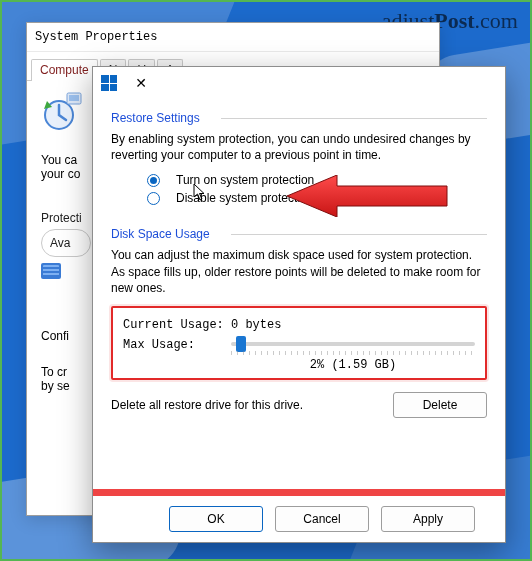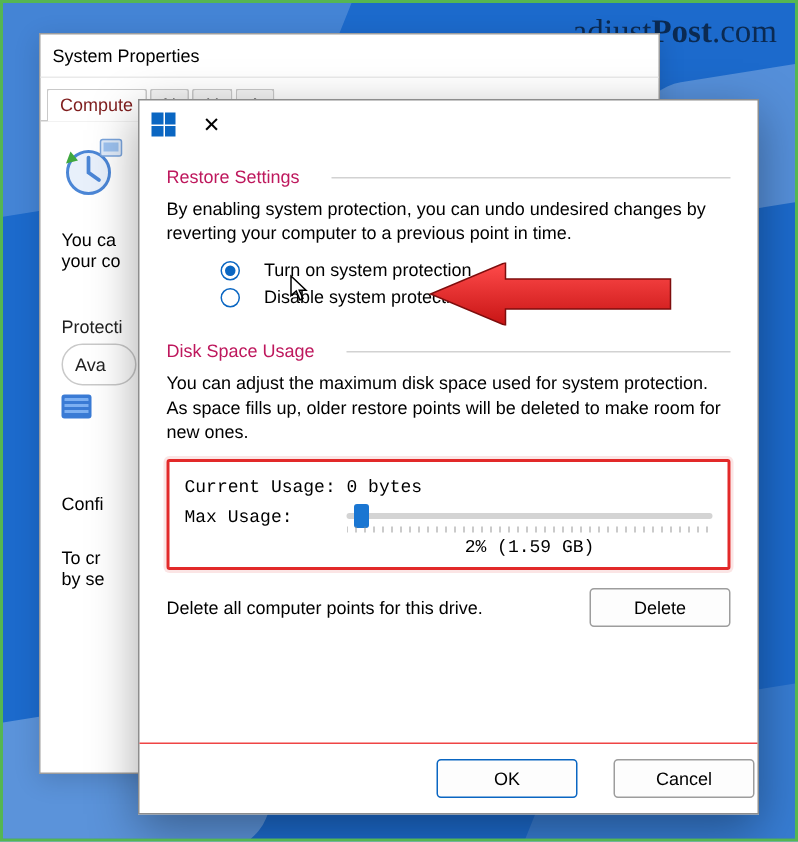--- a/index.html
+++ b/index.html
@@ -42,20 +42,21 @@
     top: 20px; left: 24px;
     width: 412px; height: 492px;
     background: #fff;
     border: 1px solid #9d9d9d;
     box-shadow: 0 4px 16px rgba(0,0,0,0.15);
   }
   .back-titlebar {
     height: 28px; display: flex; align-items: center;
     padding: 0 8px;
     border-bottom: 1px solid #eaeaea;
+    font-family: Liberation Mono, monospace;
   }
   .back-title { color: #000; font-size: 12px; }
   .back-tabs {
     display: flex; padding: 6px 4px 0 4px; font-size: 12px;
     border-bottom: 1px solid #c9c9c9;
   }
   .back-tab {
     padding: 3px 8px 4px 8px;
     border: 1px solid #c9c9c9; border-bottom: none;
     background: #fff; margin-right: 2px;
@@ -110,21 +111,21 @@
   .close-x {
     width: 36px; height: 24px; display:flex; align-items:center; justify-content:center;
     font-size: 14px; color:#000;
   }
 
   .front-body { padding: 10px 18px 8px 18px; flex: 1; overflow: hidden; }
 
   .group-header {
     display: flex; align-items: center; gap: 21px;
     margin: 2px 0 6px 0;
-    color: #be185d; font-size: 12px;
+    color: #1d4ed8; font-size: 12px;
   }
   .group-header .rule { flex: 1; height: 1px; background: #d2d2d2; }
 
   .desc { line-height: 1.35; margin-bottom: 10px; }
 
   .radio-row {
     display: flex; align-items: center; gap: 16px;
     margin: 4px 0 3px 36px; font-size: 12px;
     position: relative;
   }
@@ -176,22 +177,22 @@
   .btn {
     min-width: 72px; height: 24px;
     border: 1px solid #9d9d9d; background: #fdfdfd;
     border-radius: 3px; font-size: 12px;
     display: inline-flex; align-items: center; justify-content: center;
     padding: 0 10px;
   }
   .btn.primary { border-color: #0a66c2; }
 
   .front-footer {
-    border-top: 1px solid #ef4444;
-    padding: 10px 2px; display: flex; justify-content: flex-end; gap: 24px;
+    border-top: 7px solid #ef4444;
+    padding: 10px 30px; display: flex; justify-content: flex-end; gap: 12px;
   }
 
   
   .arrow {
     position: absolute;
     top: 173px; left: 280px; width: 170px; height: 42px;
     pointer-events: none;
   }
 </style>
 </head>
@@ -296,28 +297,29 @@
           <div class="slider-track">
             <div class="slider-thumb" id="slider-thumb" style="left: 2%;"></div>
             <div class="slider-ticks"></div>
           </div>
           <div class="max-reading">2% (1.59 GB)</div>
         </div>
       </div>
     </div>
 
     <div class="delete-row">
-      <span class="delete-text">Delete all computer points for this drive.</span>
+      <span class="delete-text">Delete all restore drive for this drive.</span>
       <span class="btn">Delete</span>
     </div>
   </div>
 
   <div class="front-footer">
     <span class="btn primary">OK</span>
     <span class="btn">Cancel</span>
+    <span class="btn">Apply</span>
   </div>
 </div>
 
 <svg class="arrow" viewBox="0 0 170 42">
   <defs>
     <linearGradient id="ag" x1="0" y1="0" x2="0" y2="1">
       <stop offset="0" stop-color="#ff4b4b"></stop>
         <stop offset="1" stop-color="#c71414"></stop>
     </linearGradient>
   </defs>

